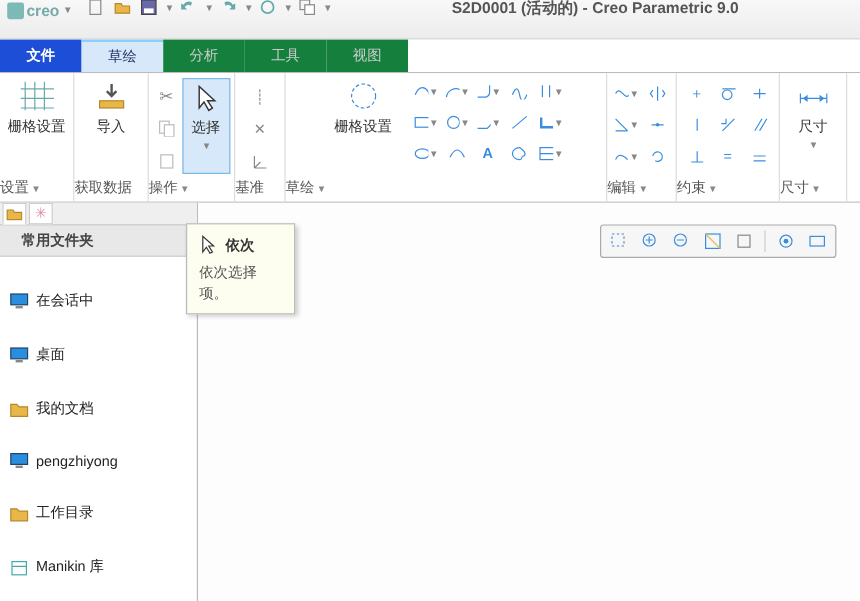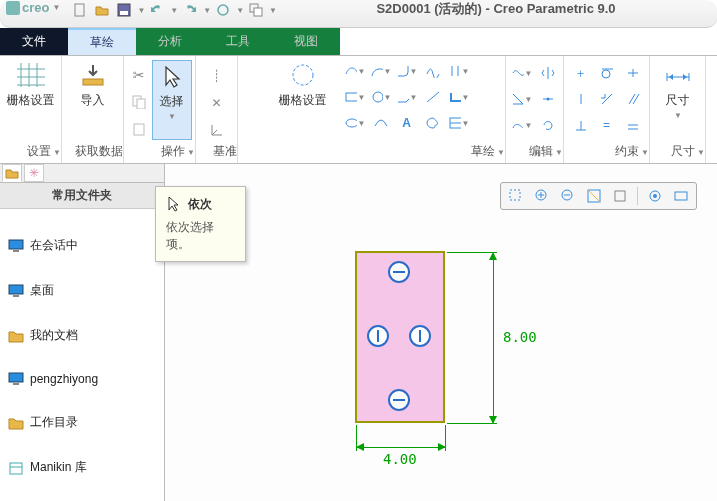--- a/index.html
+++ b/index.html
@@ -1,53 +1,53 @@
 <!DOCTYPE html>
 <html><head>
 <meta charset="utf-8">
 <style>
   * { box-sizing: border-box; margin: 0; padding: 0; font-family: "Microsoft YaHei", Arial, sans-serif; }
   body { width: 717px; height: 501px; background: #fff; overflow: hidden; font-size: 12px; }
 
   
-  .titlebar { height: 28px; background: linear-gradient(#f8f8f8,#ececec); display: flex; align-items: flex-start; padding: 0 6px; gap: 4px; border-bottom: 1px solid #ccc; border-radius: 10px; }
+  .titlebar { height: 28px; background: linear-gradient(#f8f8f8,#ececec); display: flex; align-items: flex-end; padding: 16px 6px; gap: 4px; border-bottom: 1px solid #ccc; }
   .logo { color:#7aa; font-weight:bold; font-size:13px; display:flex; align-items:center; gap:2px;}
   .logo-ico { width:14px; height:14px; background:#7bbab5; border-radius:2px; display:inline-block;}
   .qat { display:flex; align-items:center; gap:2px; margin-left:6px;}
   .qat .tb { width:20px; height:20px; display:flex; align-items:center; justify-content:center; color:#777; border-radius:2px;}
   .title-text { flex:1; text-align:center; color:#555; font-size:13px; white-space:nowrap; overflow:hidden;font-weight:bold;}
 
   
   .menubar { height:28px; background:#fff; display:flex; border-bottom:1px solid #bbb;}
   .mtab { padding:0 22px; display:flex; align-items:center; color:#333; }
-  .mtab.file { background:#0f172a; color:#fff;}
+  .mtab.file { background:#1d4ed8; color:#fff;font-weight:bold;}
   .mtab.active { background:#d6e8f9; color:#236; border-top:2px solid #8ecdf7; }
   .mtab.dark { background:#15803d; color:#ccc;}
 
   
   .ribbon { height:108px; display:flex; border-bottom:1px solid #bbb; background:#fff;}
   .rgroup { border-right:1px solid #ddd; padding:4px 6px 2px 6px; display:flex; flex-direction:column; align-items:center; position:relative;}
-  .rgroup .gtitle { position:absolute; bottom:3px; left:0; right:0; text-align:right; color:#555; font-size:12px;}
+  .rgroup .gtitle { position:absolute; bottom:3px; left:0; right:0; text-align:left; color:#555; font-size:12px;}
   .rcol { display:flex; flex-direction:column; align-items:center; gap:2px; height:80px;}
   .rrow { display:flex; gap:2px;}
   .ribicon { width:32px; height:30px; display:flex; align-items:center; justify-content:center; color:#555;}
   .riblabel { font-size:12px; color:#333; white-space:nowrap;}
   .sm { width:24px; height:22px; display:flex; align-items:center; justify-content:center; color:#3a8dde; border:1px solid transparent; border-radius:2px;}
   .dd { font-size:8px; color:#888; margin-left:1px;}
   .selected { background:#d6e8f9; border:1px solid #7ab8e6;}
 
   .gtitle .dd { margin-left:2px; }
 
   
   .main { display:flex; height: calc(501px - 28px - 28px - 108px); }
   .leftpanel { width:165px; border-right:1px solid #bbb; background:#fff; display:flex; flex-direction:column;}
   .ltabs { height:22px; border-bottom:1px solid #bbb; display:flex; align-items:center; gap:2px; padding:0 2px; background:#efefef;}
   .ltab { width:20px; height:18px; display:flex; align-items:center; justify-content:center; background:#fff; border:1px solid #ccc;}
   .ltab.act { border-bottom-color:#fff;}
-  .lhdr { background:#e8e8e8; padding:4px 2px; color:#444; border-bottom:1px solid #ccc; font-weight:bold;text-align:center;}
+  .lhdr { background:#e8e8e8; padding:4px 18px; color:#444; border-bottom:1px solid #ccc; font-weight:bold;}
   .tree { padding:4px 0;}
   .titem { padding:4px 8px; display:flex; align-items:center; gap:6px; color:#222;margin-top:20px;}
   .tico { width:16px; height:14px; display:inline-flex; align-items:center; justify-content:center;}
 
   
   .canvas { flex:1; background:#fdfdfd; position:relative;}
   .floatbar { position:absolute; top:18px; right:20px; height:28px; border:1px solid #aaa; background:#f6f6f6; display:flex; align-items:center; padding:0 4px; gap:4px; border-radius:3px;}
   .floatbar .fb { width:22px; height:22px; display:flex; align-items:center; justify-content:center; color:#3a8dde;}
   .sep { width:1px; height:18px; background:#ccc; margin:0 2px;}
 
@@ -549,37 +549,20 @@
             <circle cx="8" cy="8" r="2" fill="#3a8dde"></circle>
           </svg>
         </div>
       <div class="fb">
           <svg width="16" height="16">
             <rect x="2" y="4" width="12" height="8" stroke="#3a8dde" fill="none"></rect>
           </svg>
         </div>
     </div>
 
-    <div class="sketch">
-      <div class="rect"></div>
-      <div class="circ h" style="left:33px; top:10px;"></div>
-      <div class="circ v" style="left:12px; top:74px;"></div>
-      <div class="circ v" style="left:54px; top:74px;"></div>
-      <div class="circ h" style="left:33px; top:138px;"></div>
-
-      <div class="dimline arrowU arrowD" style="left:138px; top:2px; width:1px; height:170px;"></div>
-      <div class="dimline" style="left:92px; top:1px; width:50px; height:1px;"></div>
-      <div class="dimline" style="left:92px; top:172px; width:50px; height:1px;"></div>
-      <div class="dim" style="left:148px; top:78px;">8.00</div>
-
-      <div class="dimline arrowL arrowR" style="left:2px; top:196px; width:88px; height:1px;"></div>
-      <div class="dimline" style="left:1px; top:174px; width:1px; height:26px;"></div>
-      <div class="dimline" style="left:90px; top:174px; width:1px; height:26px;"></div>
-      <div class="dim" style="left:28px; top:200px;">4.00</div>
-    </div>
   </div>
 </div>
 
 <div class="tooltip">
   <div class="tt-hdr">
     <svg width="16" height="18">
         <path d="M3 2l0 13 3-4 3 5 2-1-3-5 4 0z" fill="#fff" stroke="#333"></path>
       </svg>
     <span>依次</span>
   </div>

